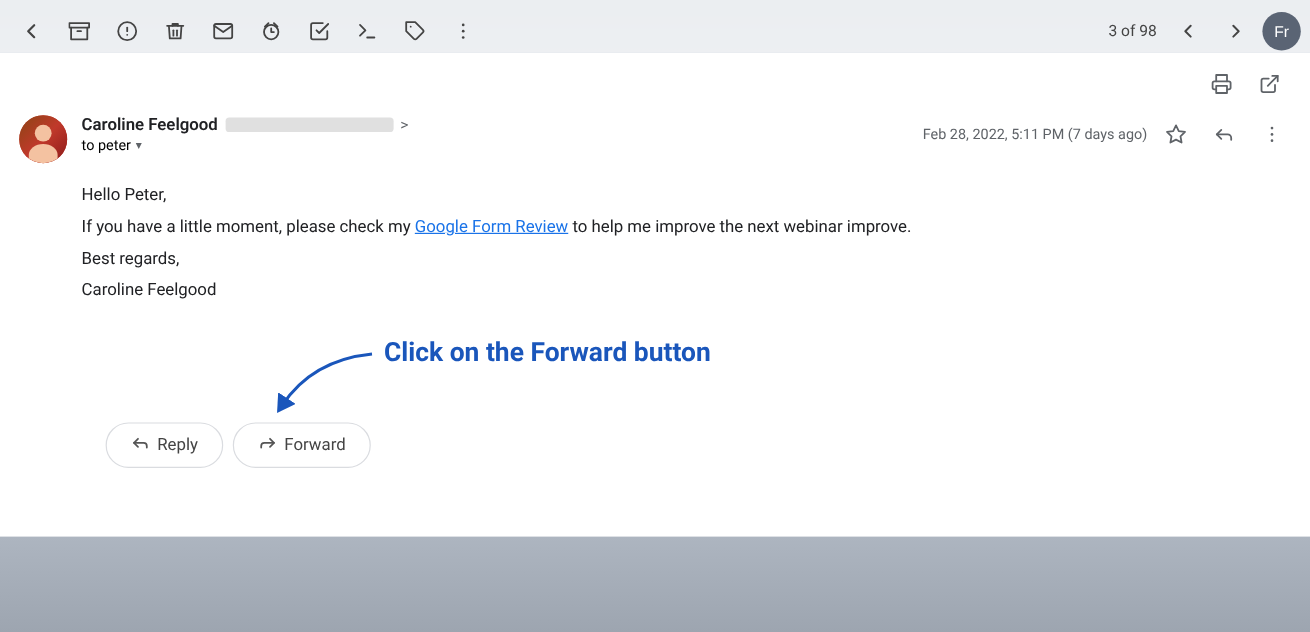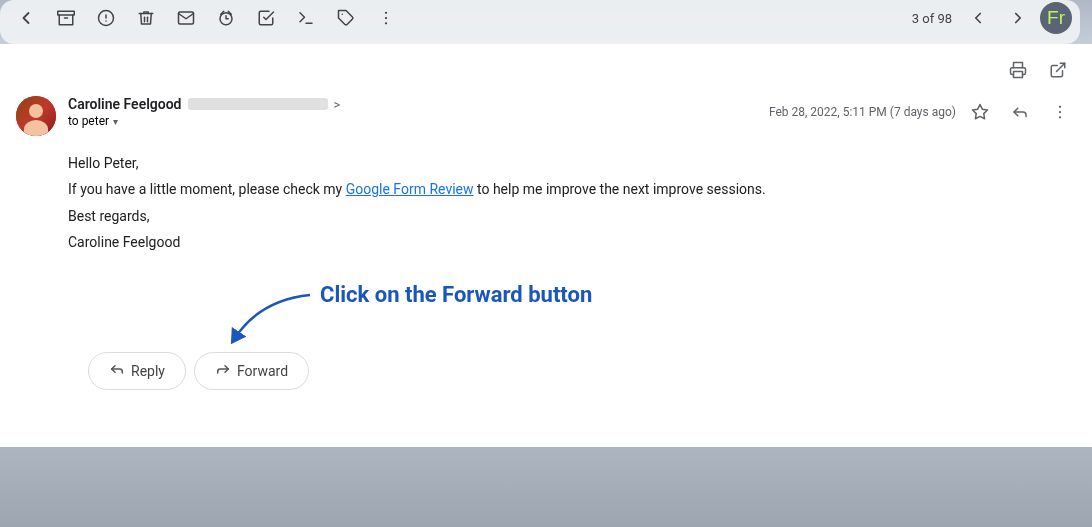--- a/index.html
+++ b/index.html
@@ -24,28 +24,27 @@
       position: absolute;
       bottom: 0; left: 0; right: 0;
       height: 80px;
       background: linear-gradient(to bottom, #adb5c0, #9da5b0);
       z-index: 0;
     }
 
     
     .toolbar {
       position: absolute;
-      top: 0; left: 0; right: 12px;
+      top: 0; left: 0; right: 0;
       height: 44px;
       display: flex;
-      align-items: flex-start;
+      align-items: flex-end;
       padding: 0 8px;
       z-index: 10;
       background: rgba(240,242,244,0.92);
-      border-radius: 14px;
     }
     .toolbar-left {
       display: flex;
       align-items: center;
       gap: 4px;
       flex: 1;
     }
     .toolbar-right {
       display: flex;
       align-items: center;
@@ -69,22 +68,22 @@
       color: #444;
       margin-right: 4px;
     }
     .user-avatar-btn {
       width: 32px;
       height: 32px;
       border-radius: 50%;
       background: #5a6474;
       border: none;
       cursor: pointer;
-      color: #bef264;
-      font-size: 19px;
+      color: #ffffff;
+      font-size: 13px;
       display: flex;
       align-items: center;
       justify-content: center;
     }
 
     
     .email-container {
       position: absolute;
       top: 44px;
       left: 0; right: 0;
@@ -440,21 +439,21 @@
             <circle cx="12" cy="12" r="1.5"></circle>
             <circle cx="12" cy="19" r="1.5"></circle>
           </svg>
       </button>
     </div>
   </div>
 
   <div class="email-body">
     <p>Hello Peter,</p>
     <p>
-      <span>If you have a little moment, please check my </span><a class="link-text" href="#">Google Form Review</a><span> to help me improve the next improve sessions.</span>
+      <span>If you have a little moment, please check my </span><a class="link-text" href="#">Google Form Review</a><span> to help me improve the next webinar improve.</span>
     </p>
     <p>Best regards,</p>
     <p>Caroline Feelgood</p>
   </div>
 
   <div class="forward-annotation">
     <span class="annotation-text">Click on the Forward button</span>
 
     <svg class="arrow-svg" width="160" height="55" viewBox="0 0 160 55">
       <defs>

